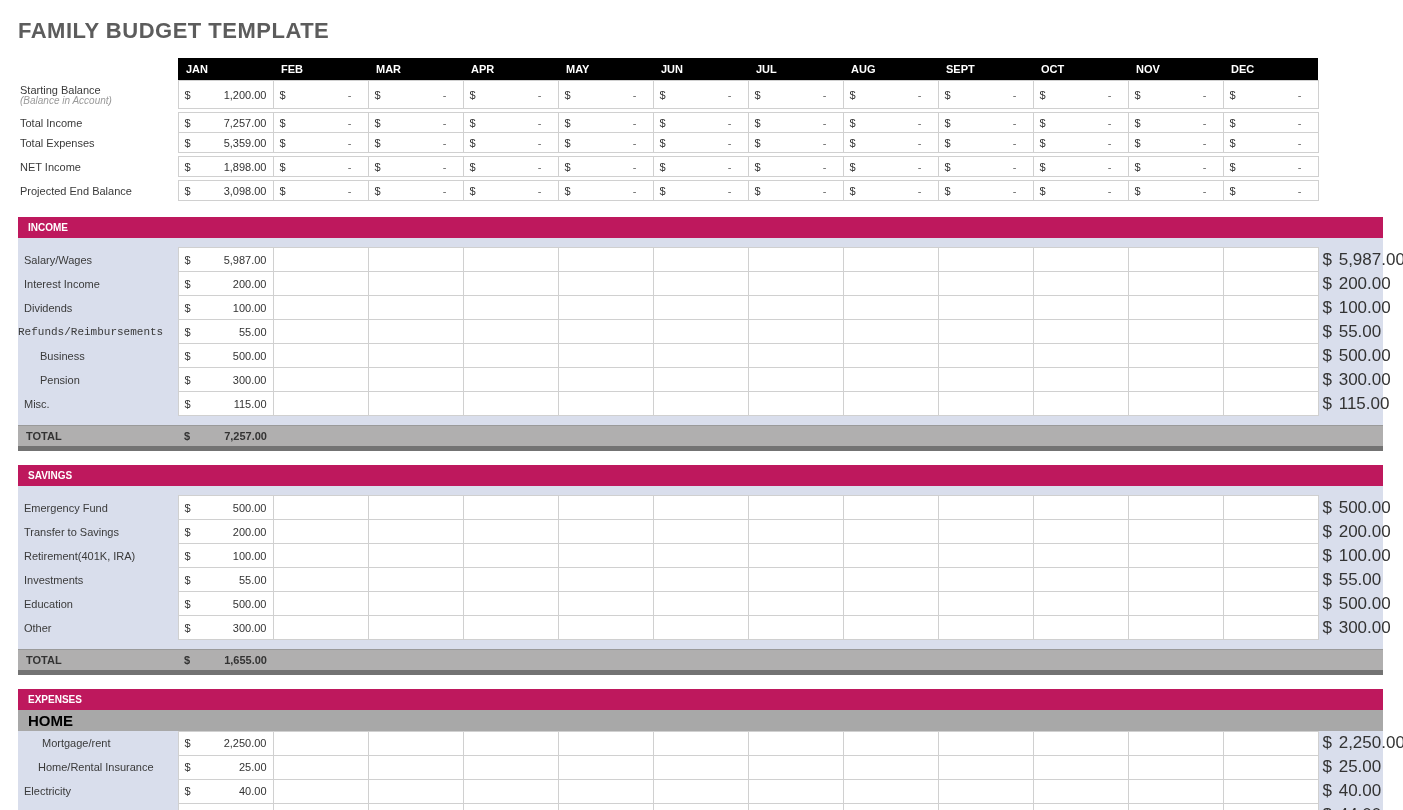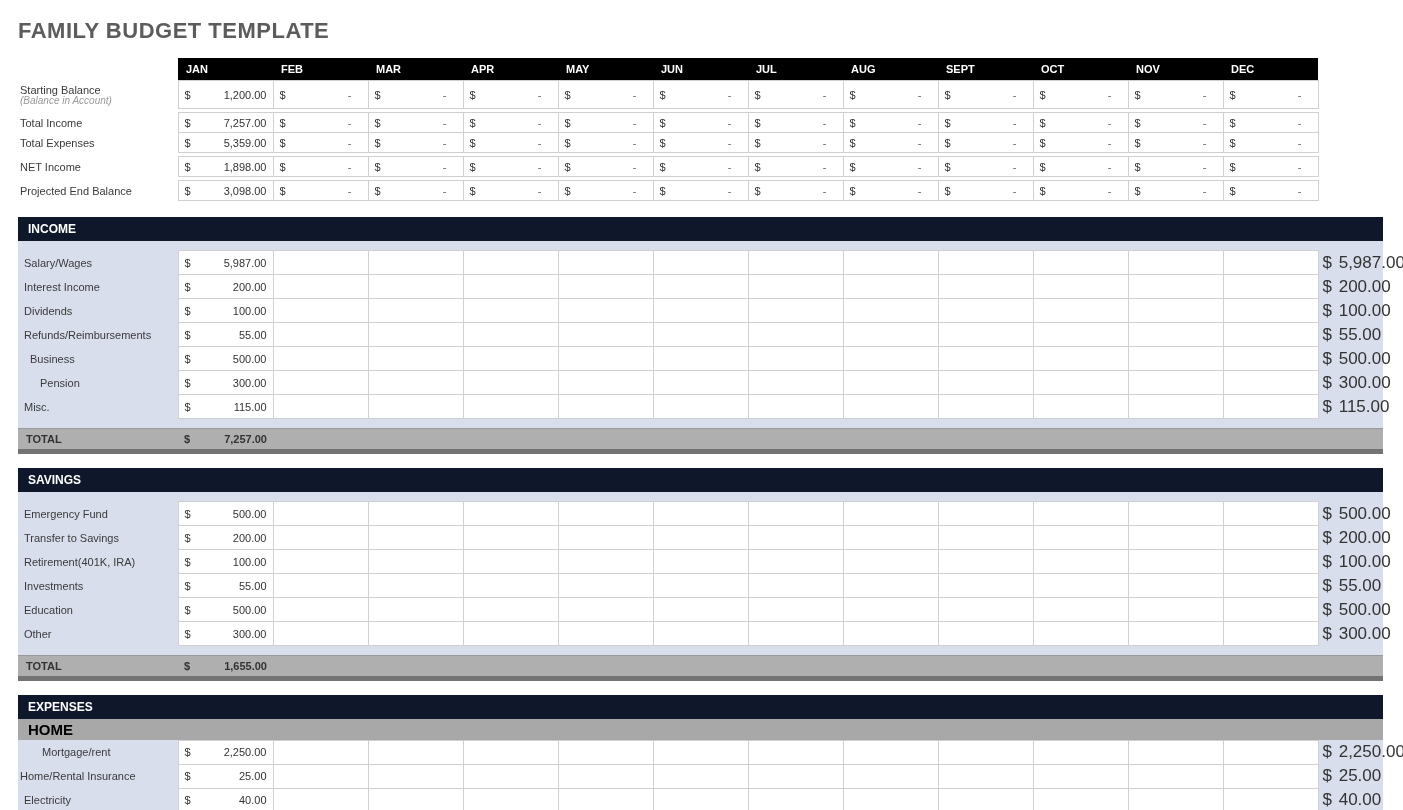--- a/index.html
+++ b/index.html
@@ -63,24 +63,24 @@
   td.row-total {
     padding: 2px 4px;
     font-size: 17px;
     text-align: right;
     white-space: nowrap;
   }
   td.row-total .dollar { margin-right: 2px; }
   tr.spacer td { height: 10px; border: none; }
   tr.mini-spacer td { height: 4px; border: none; }
   tr.section-bar td {
-    background: #0f172a;
+    background: #be185d;
     color: #fff;
     font-weight: 700;
-    font-size: 12px;
+    font-size: 10px;
     padding: 5px 10px;
   }
   tr.subheader-bar td {
     background: #a8a8a8;
     color: #000;
     font-weight: 700;
     font-size: 15px;
     padding: 2px 10px;
   }
   tbody.tinted tr td.row-label,
@@ -478,40 +478,40 @@
         <td class="cell"></td>
         <td class="cell"></td>
         <td class="cell"></td>
         <td class="cell"></td>
         <td class="cell"></td>
         <td class="cell"></td>
         <td class="cell"></td>
         <td class="row-total"><span class="dollar">$</span>&nbsp;100.00</td>
       </tr>
       <tr>
-        <td class="row-label" style="padding-left: 6px;">Refunds/Reimbursements</td>
+        <td class="row-label" style="padding-left: 0; font-family: Liberation Mono, monospace;">Refunds/Reimbursements</td>
         <td class="cell">
           <span class="dollar">$</span>
           <span class="val">55.00</span>
         </td>
         <td class="cell"></td>
         <td class="cell"></td>
         <td class="cell"></td>
         <td class="cell"></td>
         <td class="cell"></td>
         <td class="cell"></td>
         <td class="cell"></td>
         <td class="cell"></td>
         <td class="cell"></td>
         <td class="cell"></td>
         <td class="cell"></td>
         <td class="row-total"><span class="dollar">$</span>&nbsp;55.00</td>
       </tr>
       <tr>
-        <td class="row-label" style="padding-left: 12px;">Business</td>
+        <td class="row-label" style="padding-left: 22px;">Business</td>
         <td class="cell">
           <span class="dollar">$</span>
           <span class="val">500.00</span>
         </td>
         <td class="cell"></td>
         <td class="cell"></td>
         <td class="cell"></td>
         <td class="cell"></td>
         <td class="cell"></td>
         <td class="cell"></td>
@@ -761,21 +761,21 @@
         <td class="cell"></td>
         <td class="cell"></td>
         <td class="cell"></td>
         <td class="cell"></td>
         <td class="cell"></td>
         <td class="cell"></td>
         <td class="cell"></td>
         <td class="row-total"><span class="dollar">$</span>&nbsp;2,250.00</td>
       </tr>
       <tr>
-        <td class="row-label" style="padding-left: 2px;">Home/Rental Insurance</td>
+        <td class="row-label" style="padding-left: 20px;">Home/Rental Insurance</td>
         <td class="cell">
           <span class="dollar">$</span>
           <span class="val">25.00</span>
         </td>
         <td class="cell"></td>
         <td class="cell"></td>
         <td class="cell"></td>
         <td class="cell"></td>
         <td class="cell"></td>
         <td class="cell"></td>

